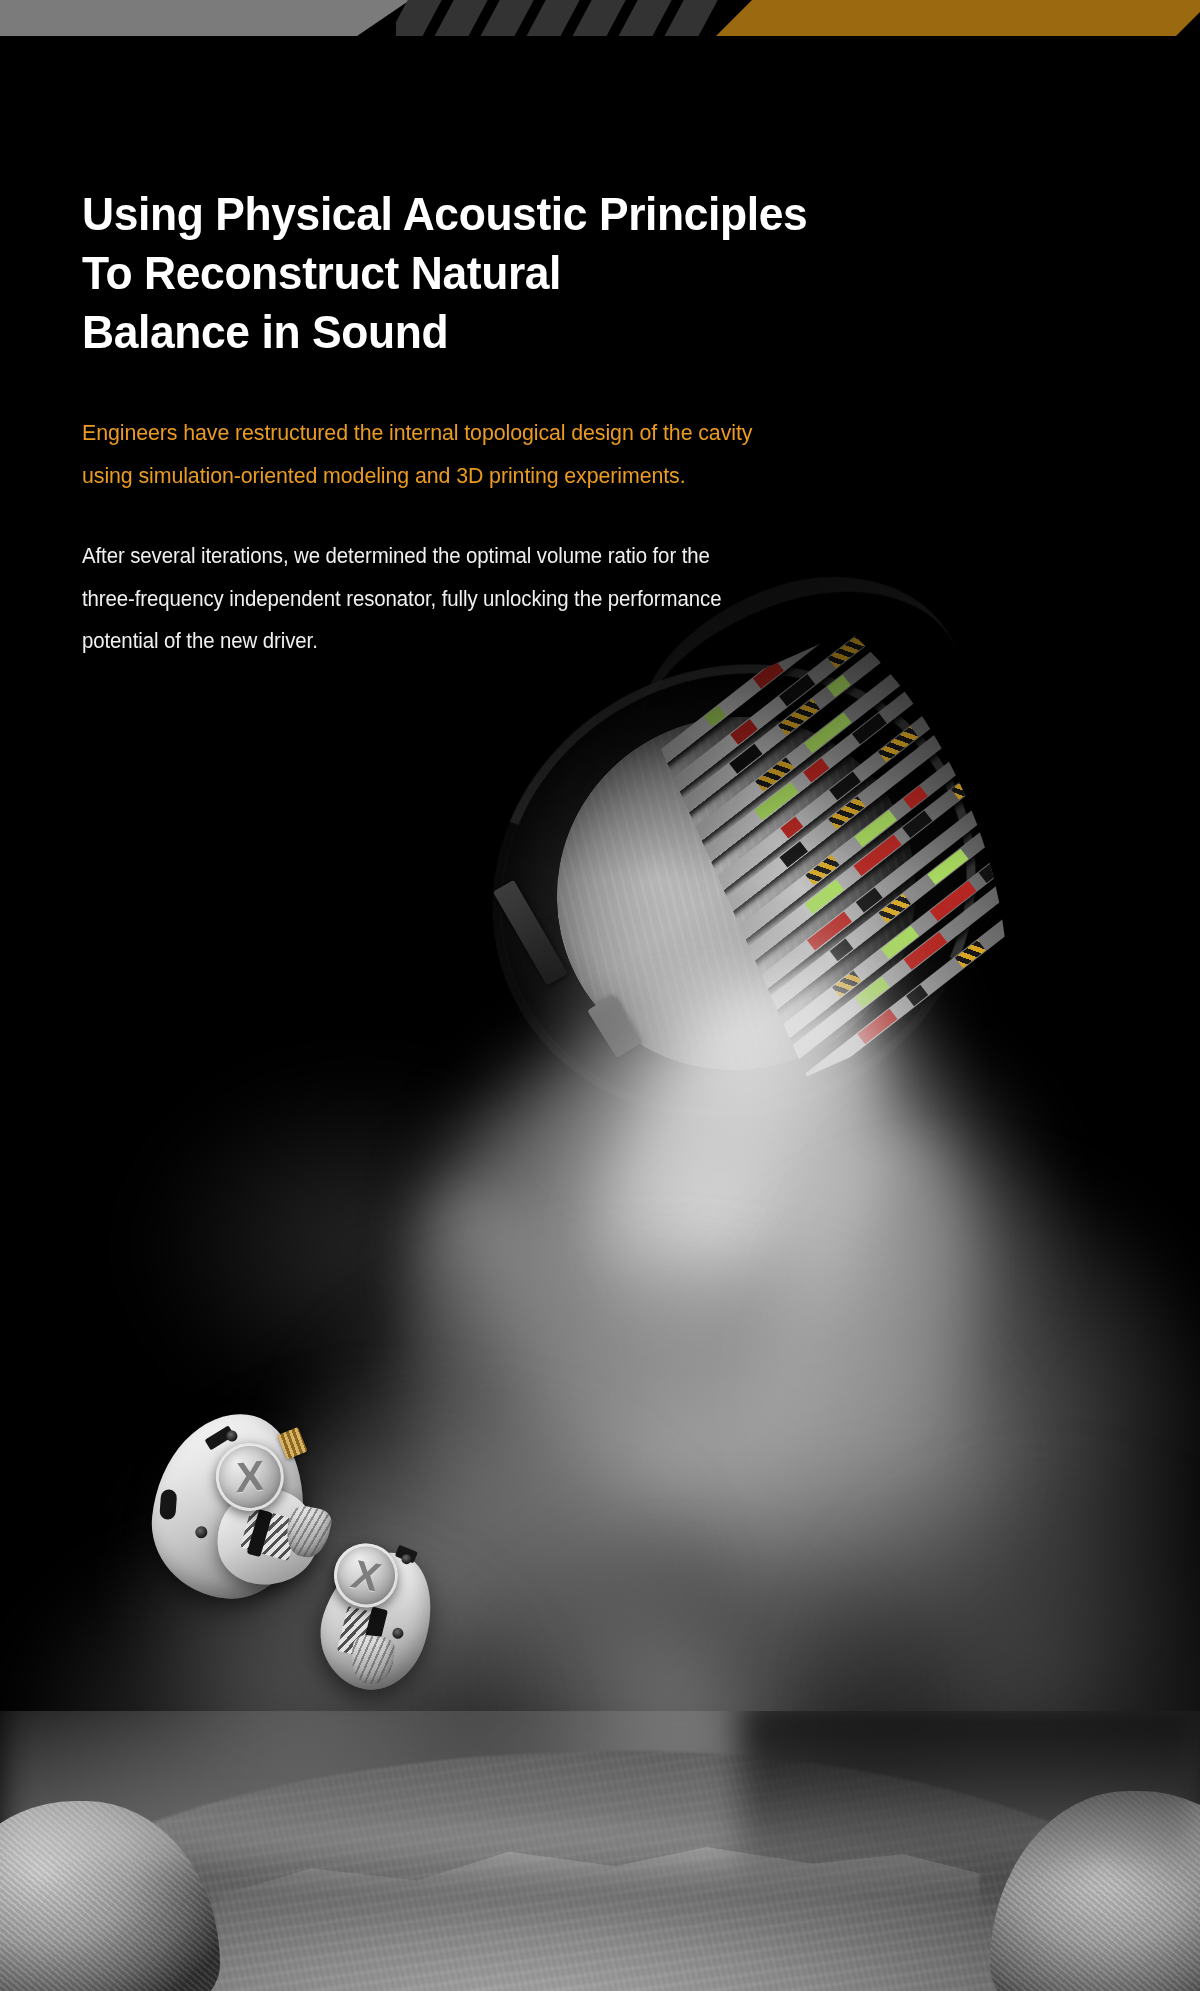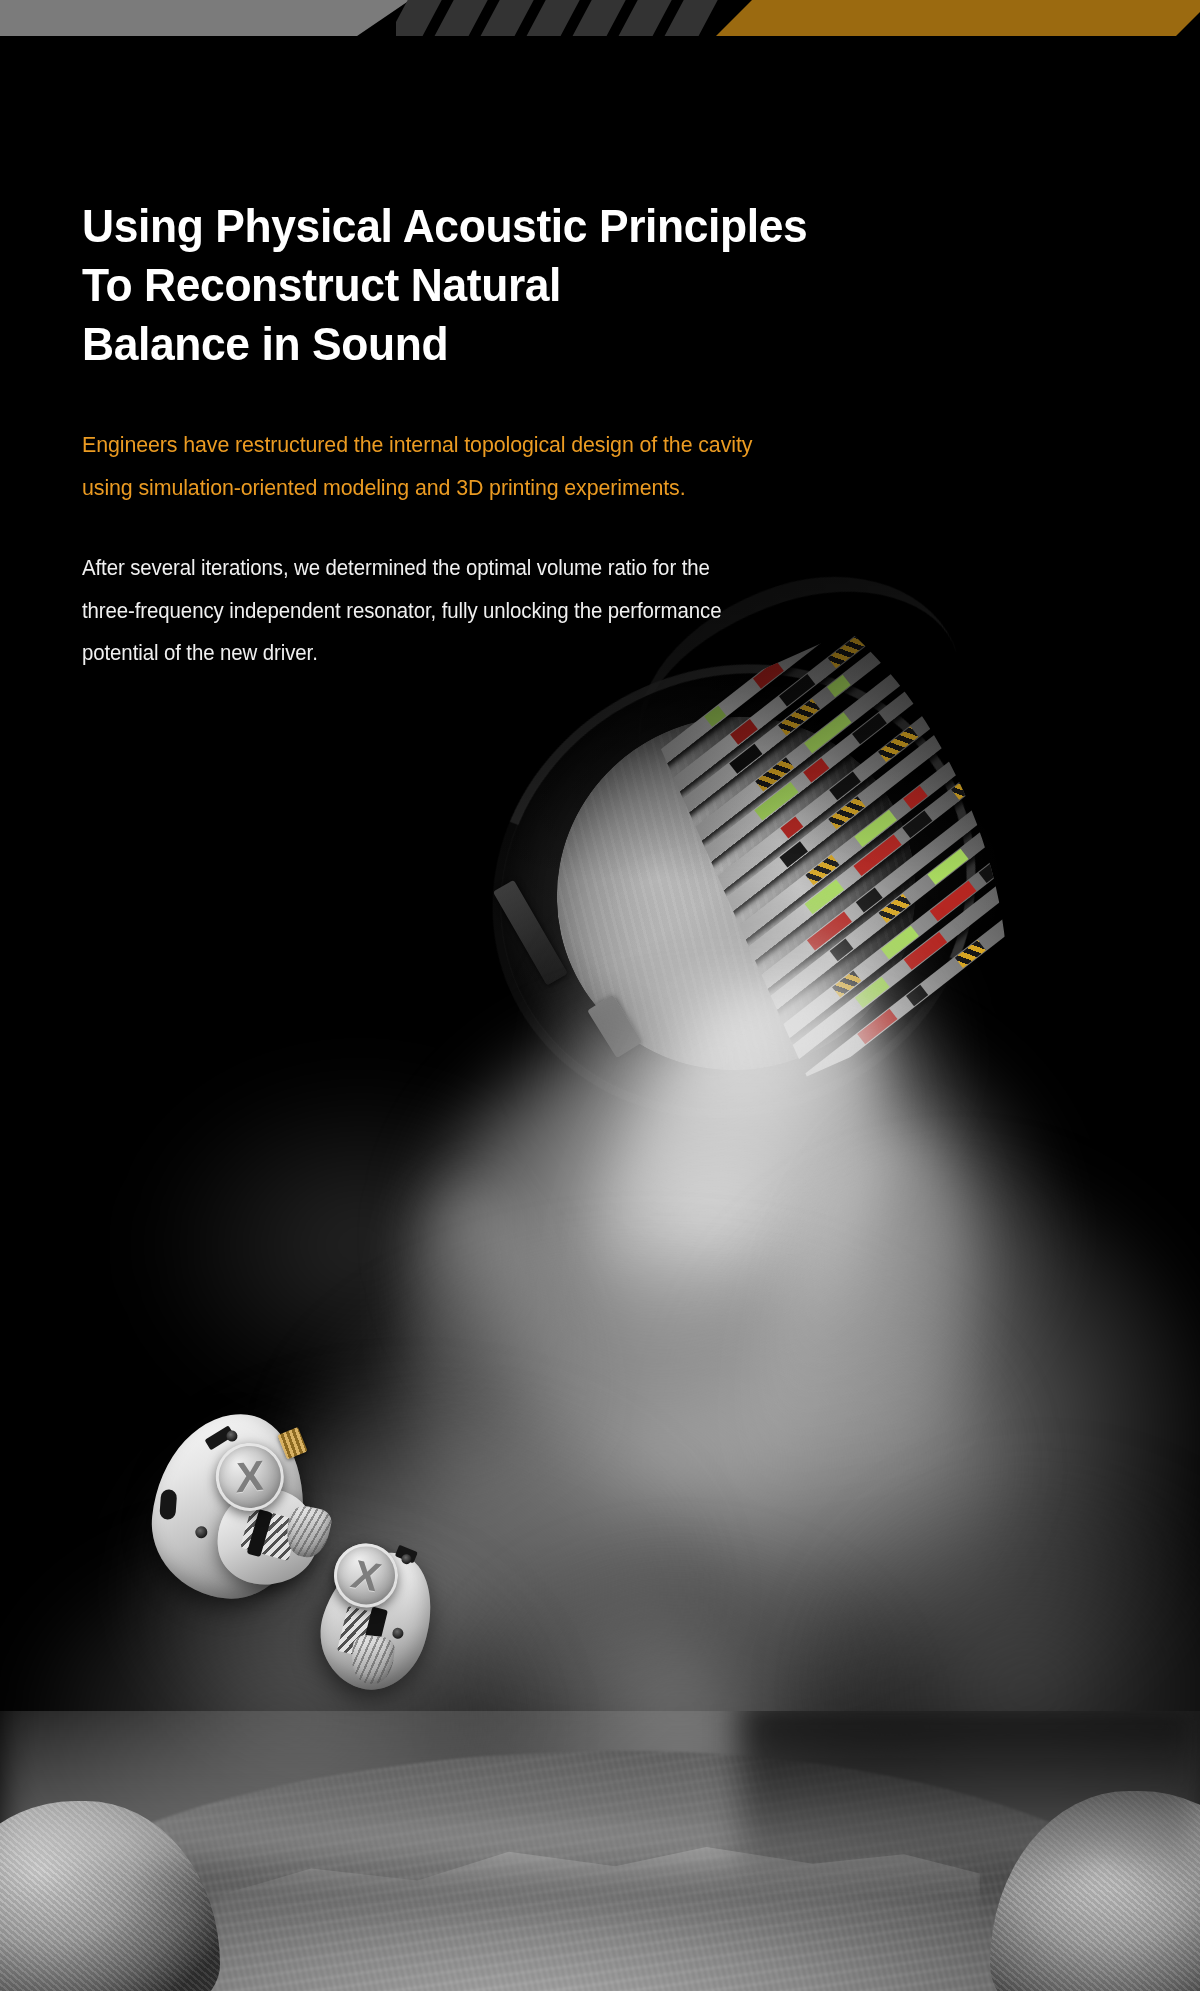--- a/index.html
+++ b/index.html
@@ -353,21 +353,21 @@
   #bud2 .bud-mic.m1{ left:80px; top:18px; width:10px; height:10px; }
   #bud2 .bud-mic.m2{ left:84px; top:92px; width:11px; height:11px; }
   #bud2 .bud-dark-strip{
     position:absolute; left:58px; top:76px; width:16px; height:50px;
     background:#121212; border-radius:3px; transform:rotate(4deg);
   }
   #bud2 .bud-ribs{ left:34px; top:80px; width:26px; height:46px; border-radius:3px; transform:rotate(4deg); }
 
   
   .content{
-    position:absolute; left:0; top:12px;
+    position:absolute; left:0; top:0;
     width:1040px;
     z-index:30;
     padding-left:82px;
   }
   .headline{
     margin-top:185px;
     color:#ffffff;
     font-family:"Liberation Sans", sans-serif;
     font-weight:700;
     font-size:46px;

